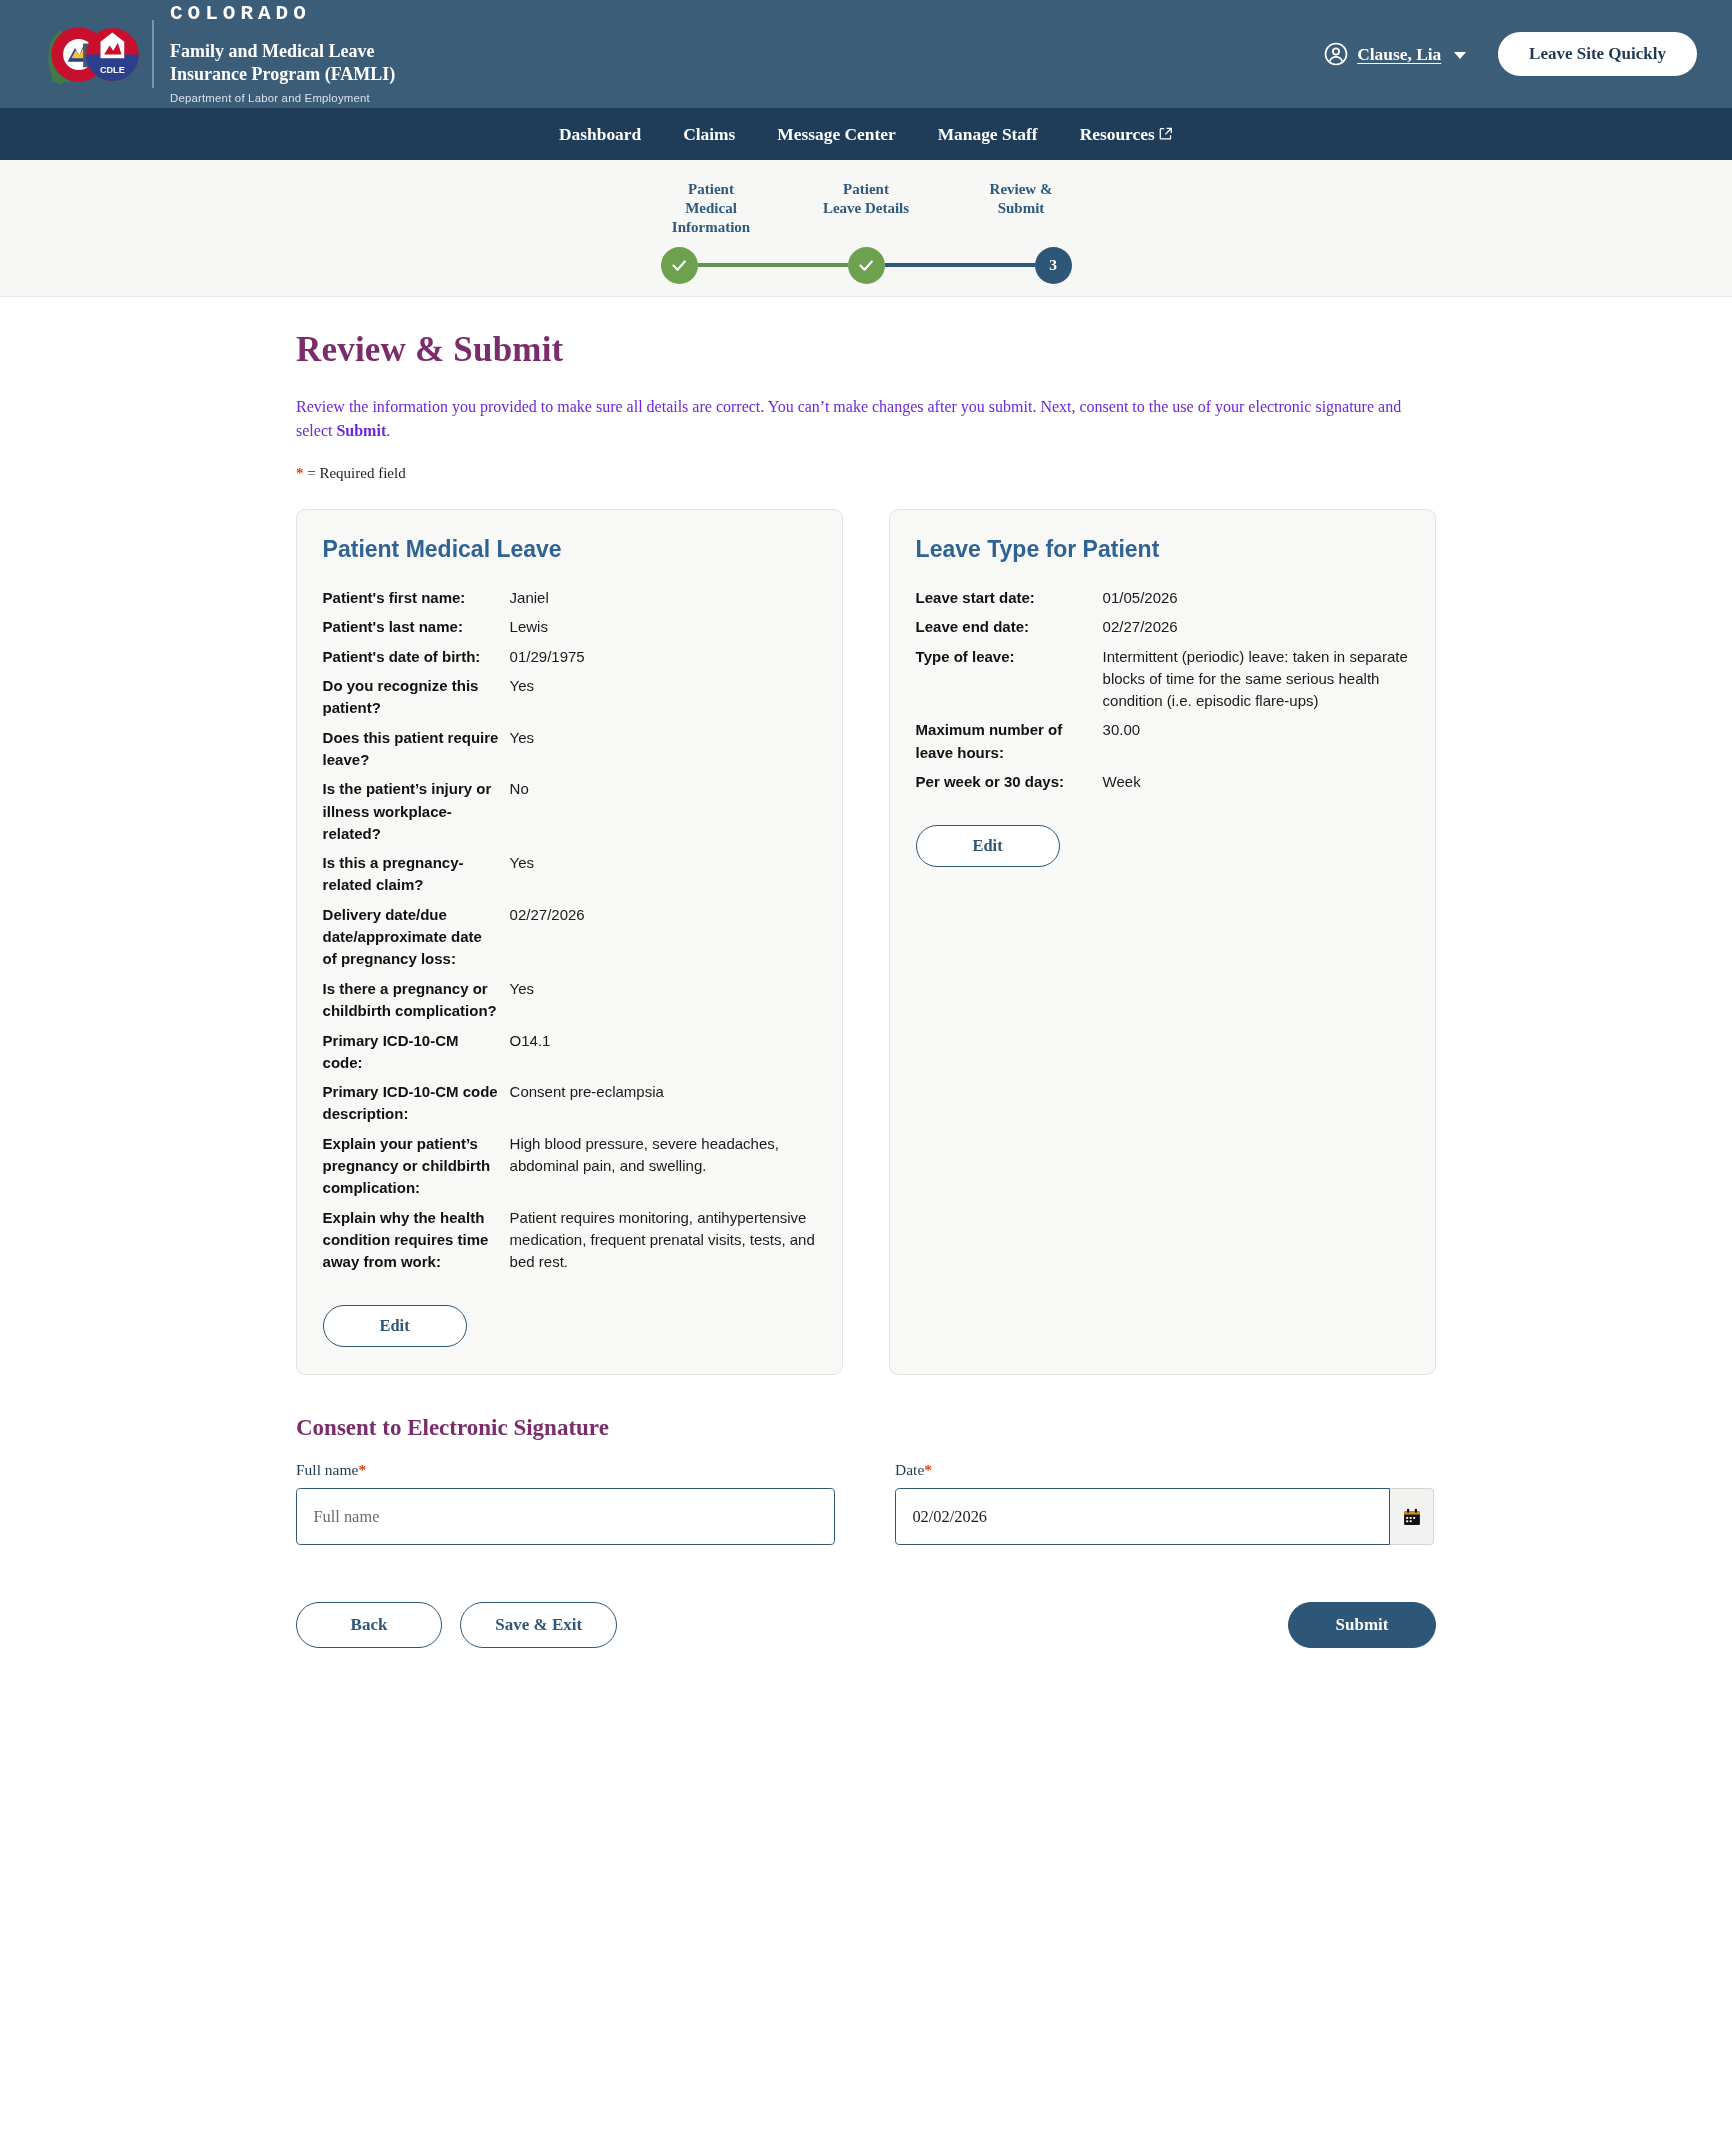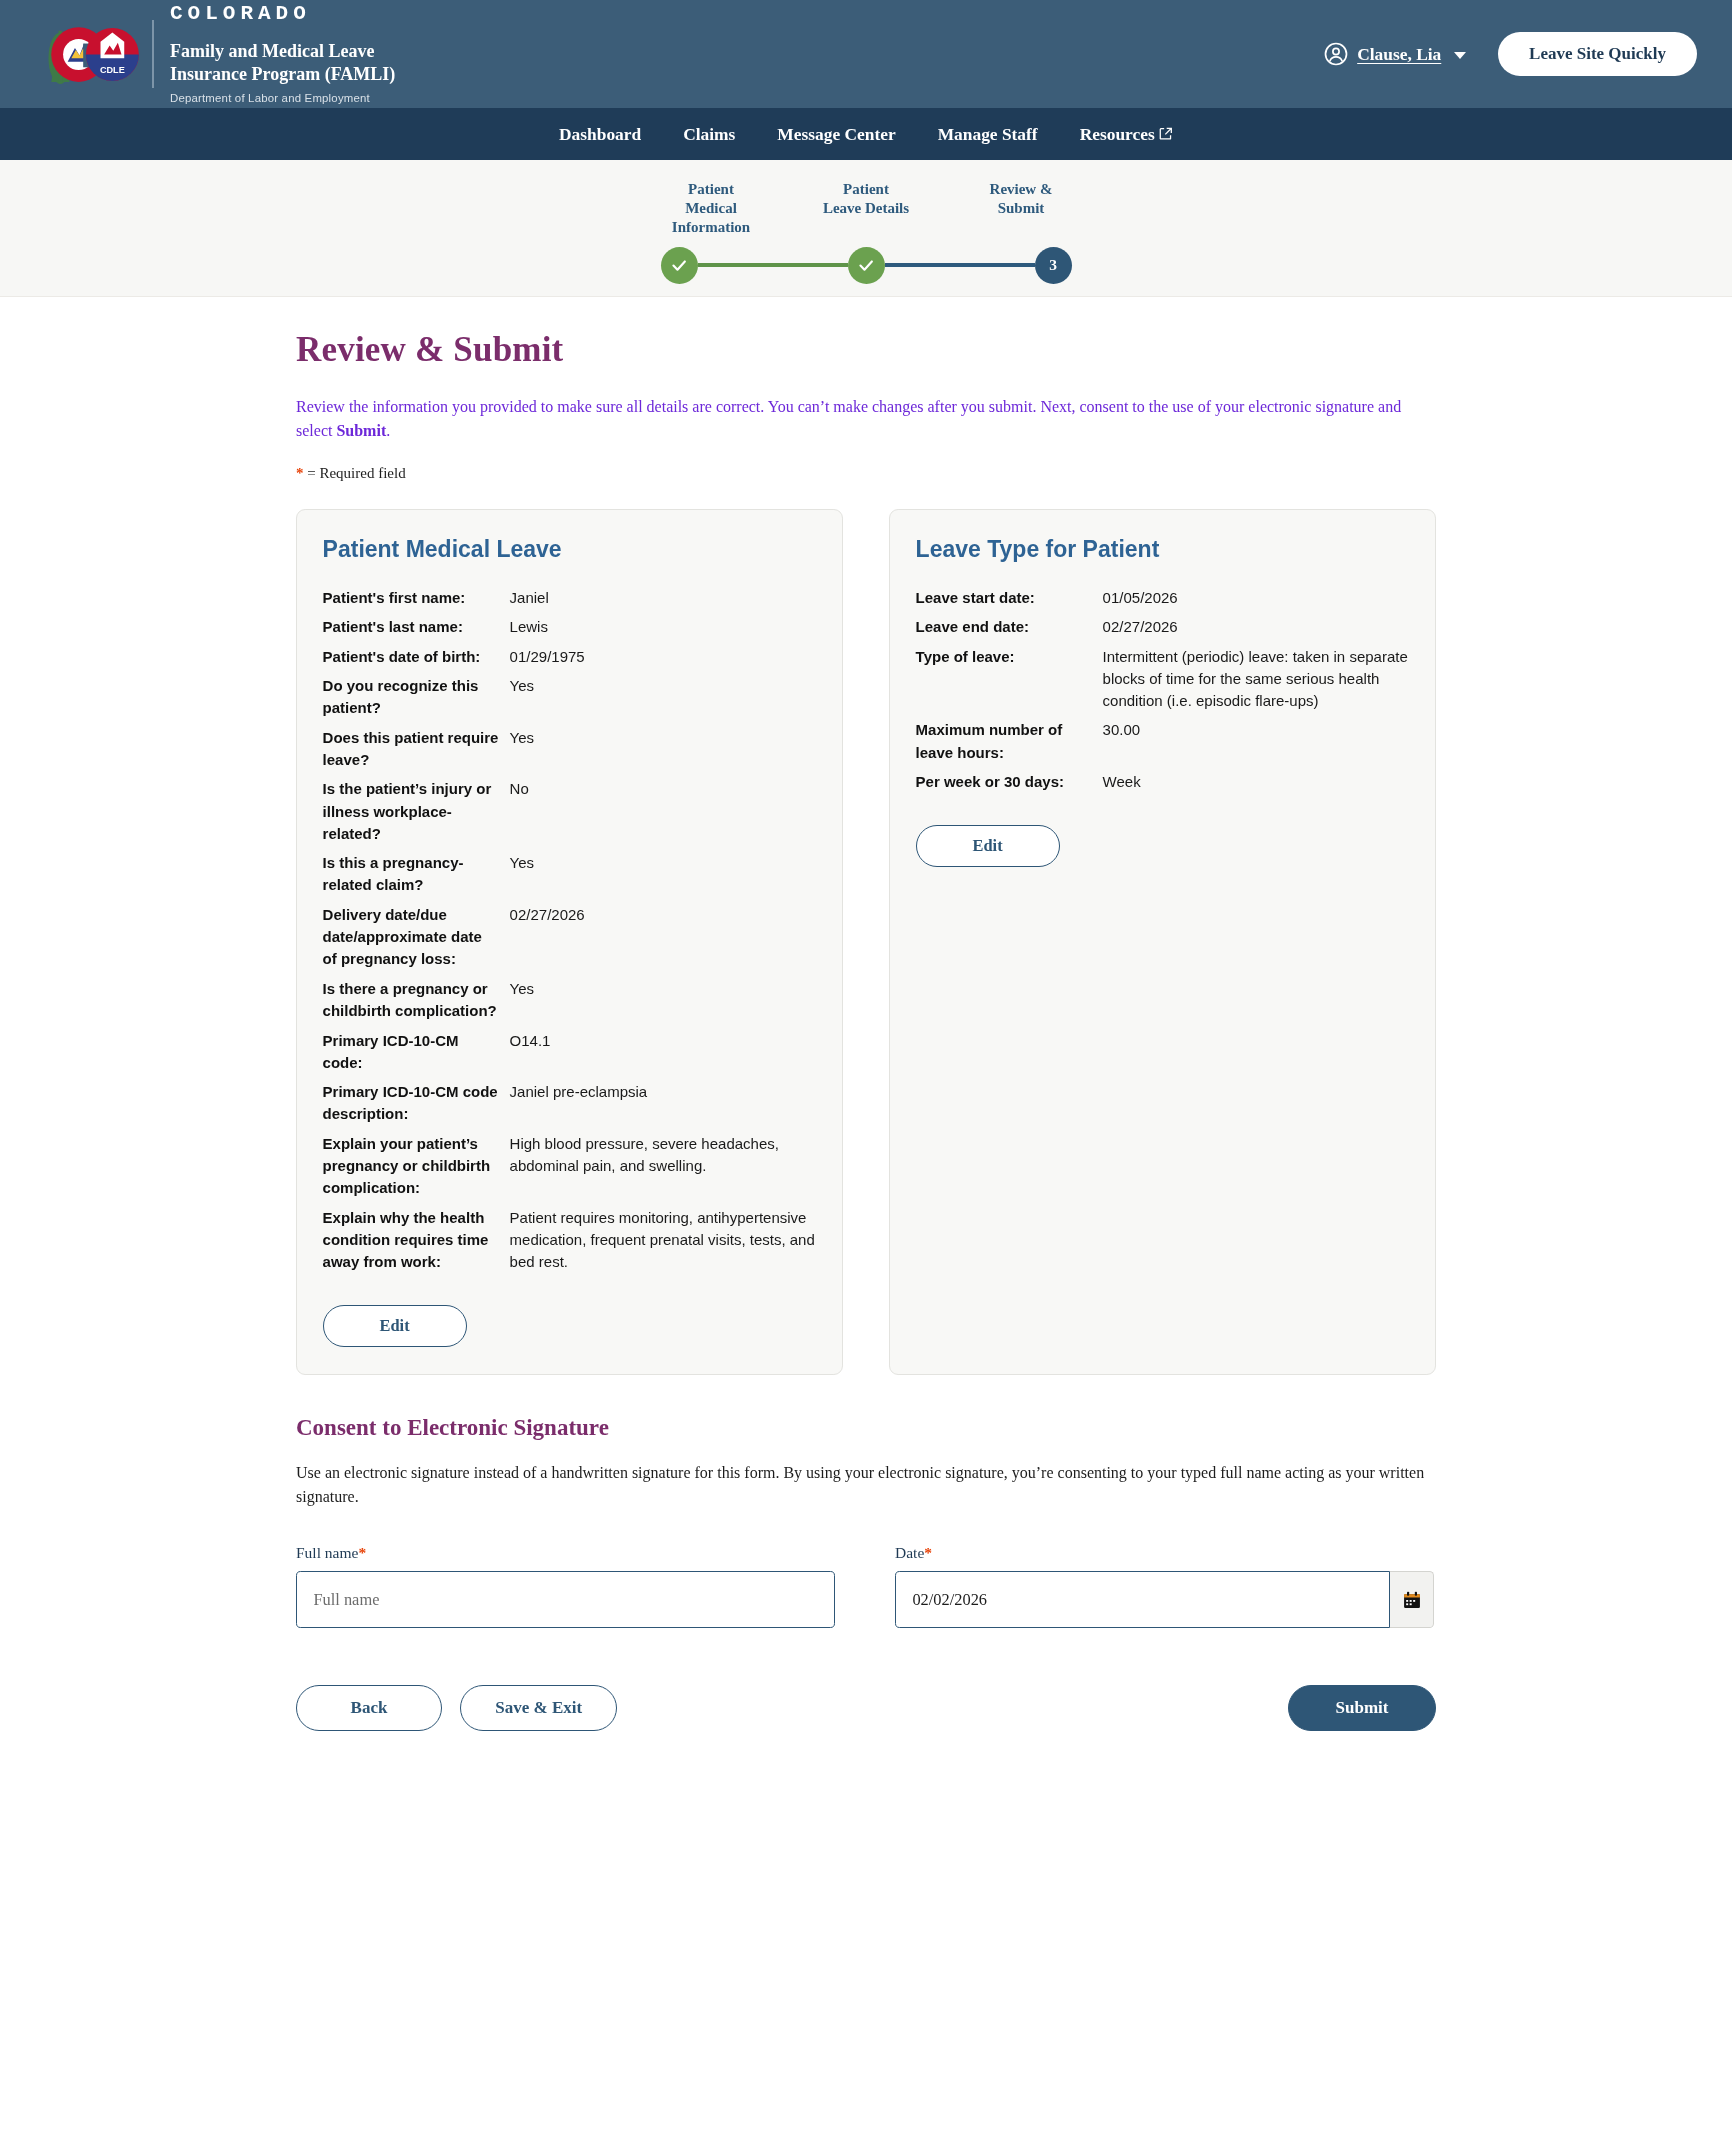--- a/index.html
+++ b/index.html
@@ -423,21 +423,21 @@
         <div class="row">
           <div class="row-label">Is there a pregnancy or childbirth complication?</div>
           <div class="row-value">Yes</div>
         </div>
         <div class="row">
           <div class="row-label">Primary ICD-10-CM code:</div>
           <div class="row-value">O14.1</div>
         </div>
         <div class="row">
           <div class="row-label">Primary ICD-10-CM code description:</div>
-          <div class="row-value">Janiel pre-eclampsia</div>
+          <div class="row-value">Consent pre-eclampsia</div>
         </div>
         <div class="row">
           <div class="row-label">Explain your patient’s pregnancy or childbirth complication:</div>
           <div class="row-value">High blood pressure, severe headaches, abdominal pain, and swelling.</div>
         </div>
         <div class="row">
           <div class="row-label">Explain why the health condition requires time away from work:</div>
           <div class="row-value">Patient requires monitoring, antihypertensive medication, frequent prenatal visits, tests, and bed rest.</div>
         </div>
       </div>
@@ -466,21 +466,20 @@
         <div class="row">
           <div class="row-label">Per week or 30 days:</div>
           <div class="row-value">Week</div>
         </div>
       </div>
       <button class="edit-btn">Edit</button>
     </section>
   </div>
 
   <h2 class="consent-title">Consent to Electronic Signature</h2>
-  <p class="consent-text">Use an electronic signature instead of a handwritten signature for this form. By using your electronic signature, you’re consenting to your typed full name acting as your written signature.</p>
 
   <div class="field-row">
     <div class="field fullname">
       <label class="field-label">
         <span>Full name</span><span class="req-star">*</span>
       </label>
       <div class="input-shell">
         <input class="text-input" type="text" placeholder="Full name" style="">
       </div>
     </div>

